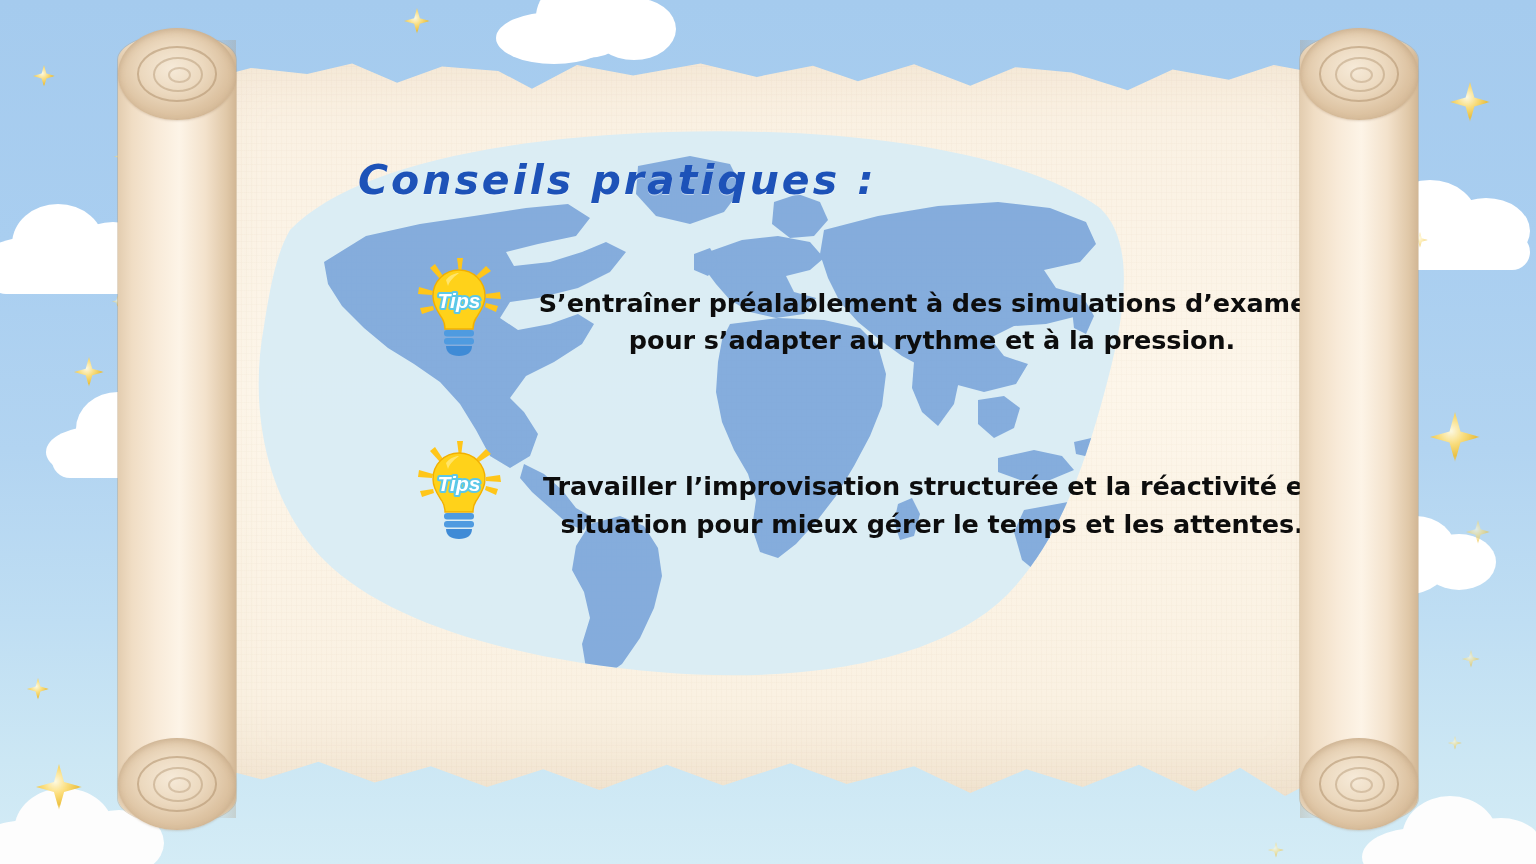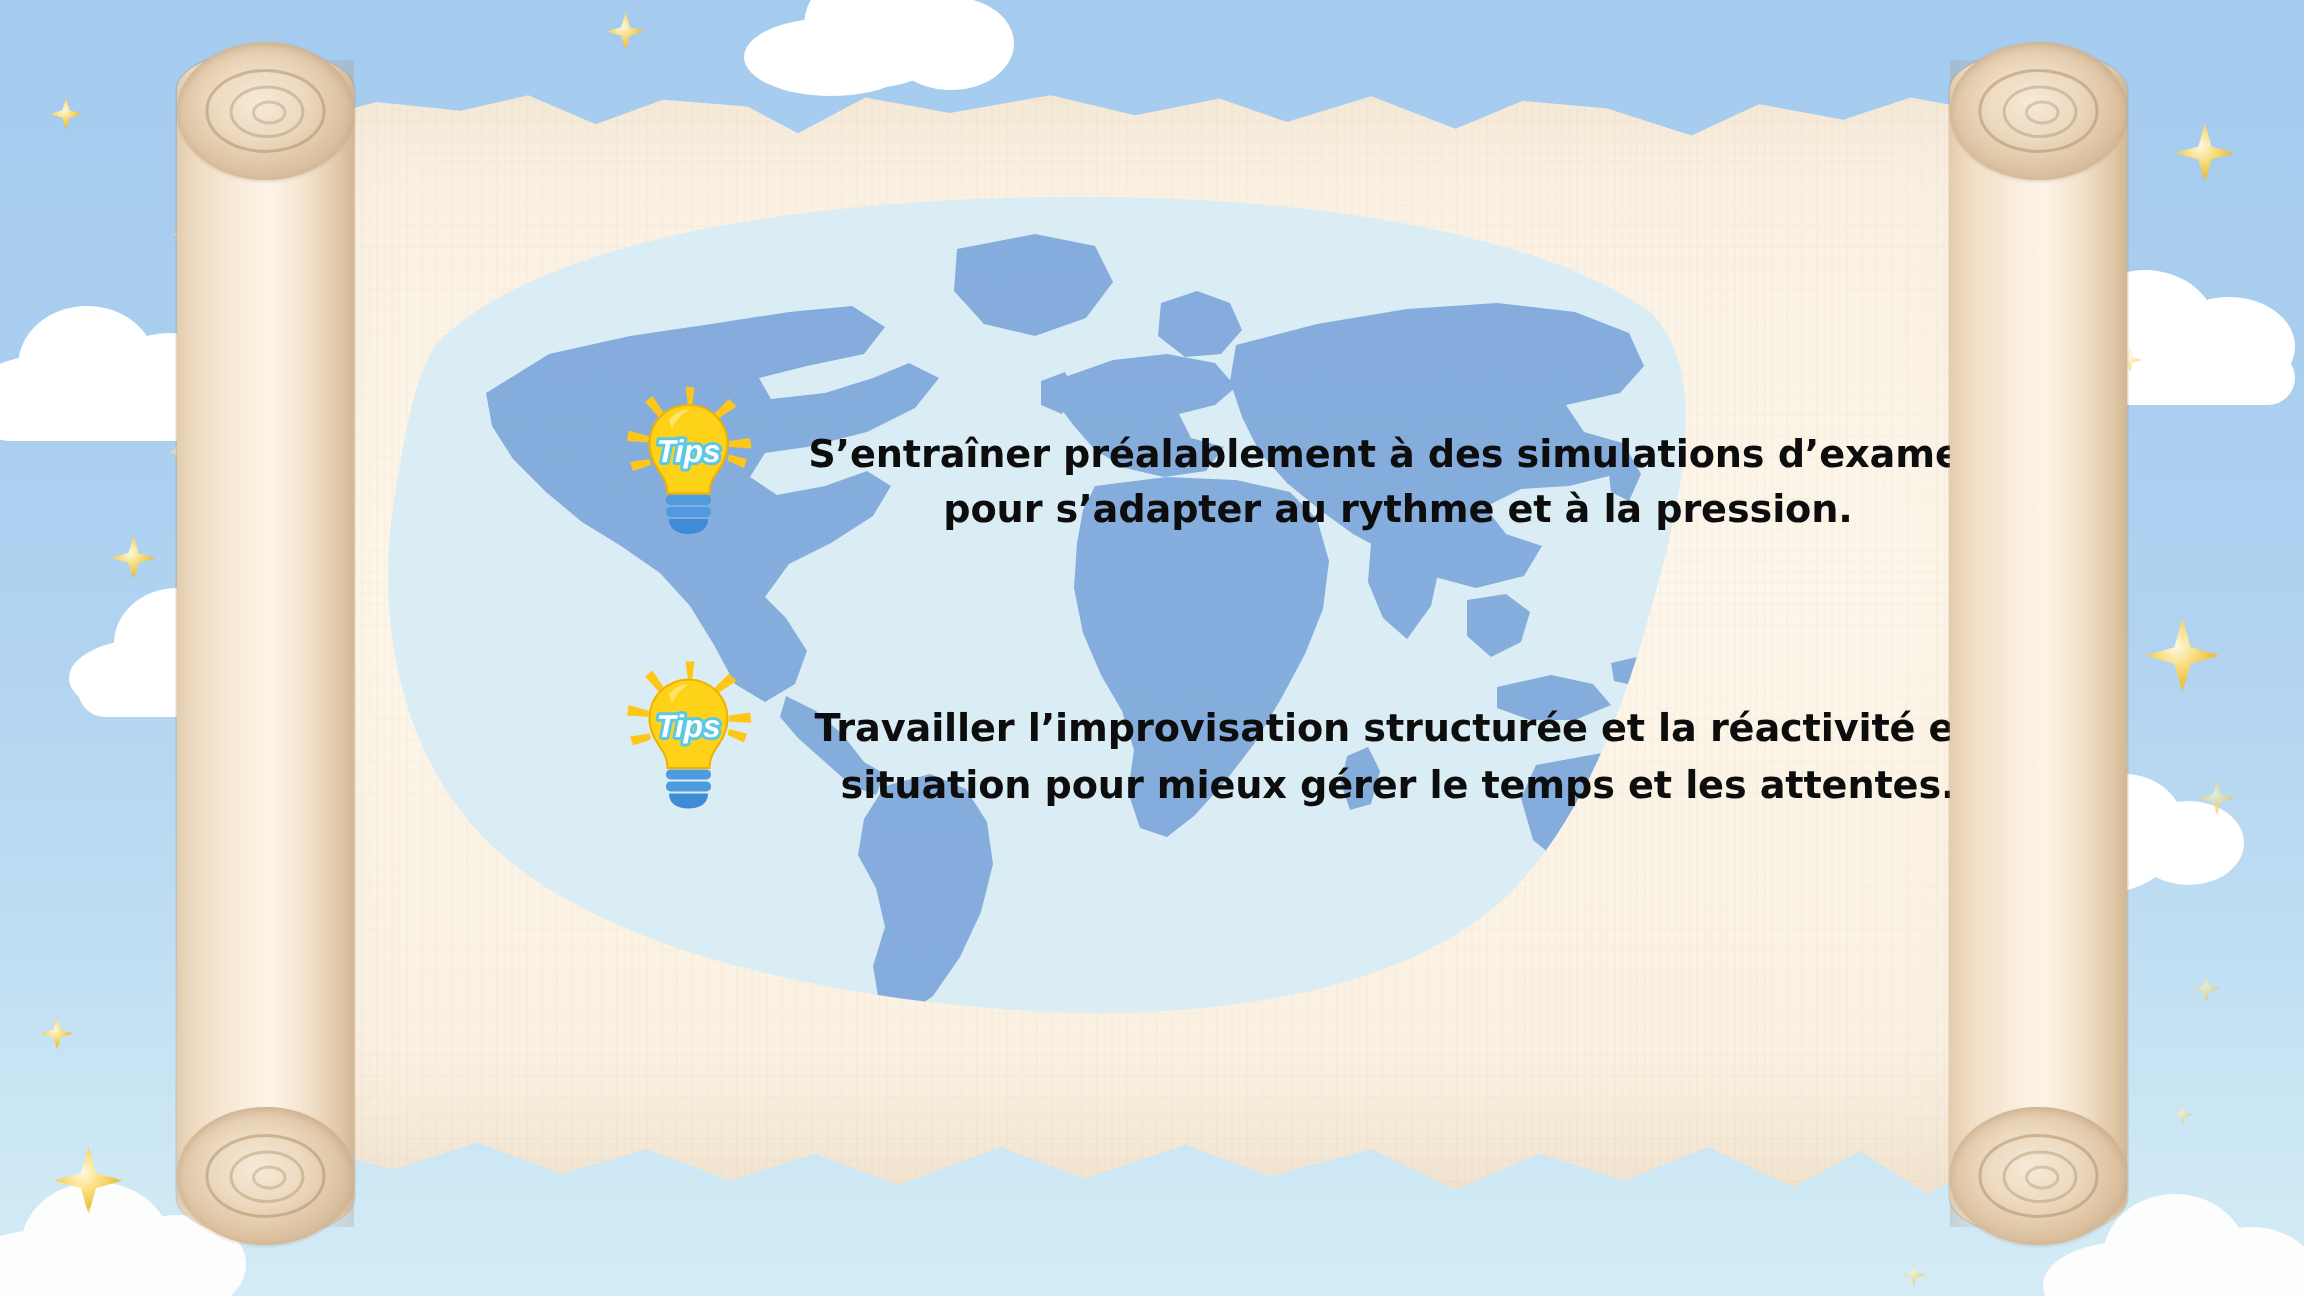--- a/index.html
+++ b/index.html
@@ -324,20 +324,21 @@
           <path d="M786,398 L830,390 L866,400 L880,424 L870,452 L840,468 L806,466
                    L784,448 L776,420 Z"></path>
 
           <path d="M886,480 L898,476 L900,494 L888,500 Z"></path>
         </g>
       </svg>
     </div>
 
     <div id="content">
 
+      <div id="title">Conseils  pratiques  :</div>
 
       <div class="tip-row" id="tip-row-0">
         <div class="bulb">
           <svg viewBox="0 0 86 104" aria-hidden="true">
             <g fill="#FFC61A">
               <path d="M41 2 L47 2 L45 17 L43 17 Z"></path>
               <path d="M14 12 L19 8 L27 20 L24 23 Z"></path>
               <path d="M70 10 L75 15 L63 23 L60 20 Z"></path>
               <path d="M2 38 L3 31 L17 35 L16 39 Z"></path>
               <path d="M84 36 L85 43 L70 42 L70 38 Z"></path>

